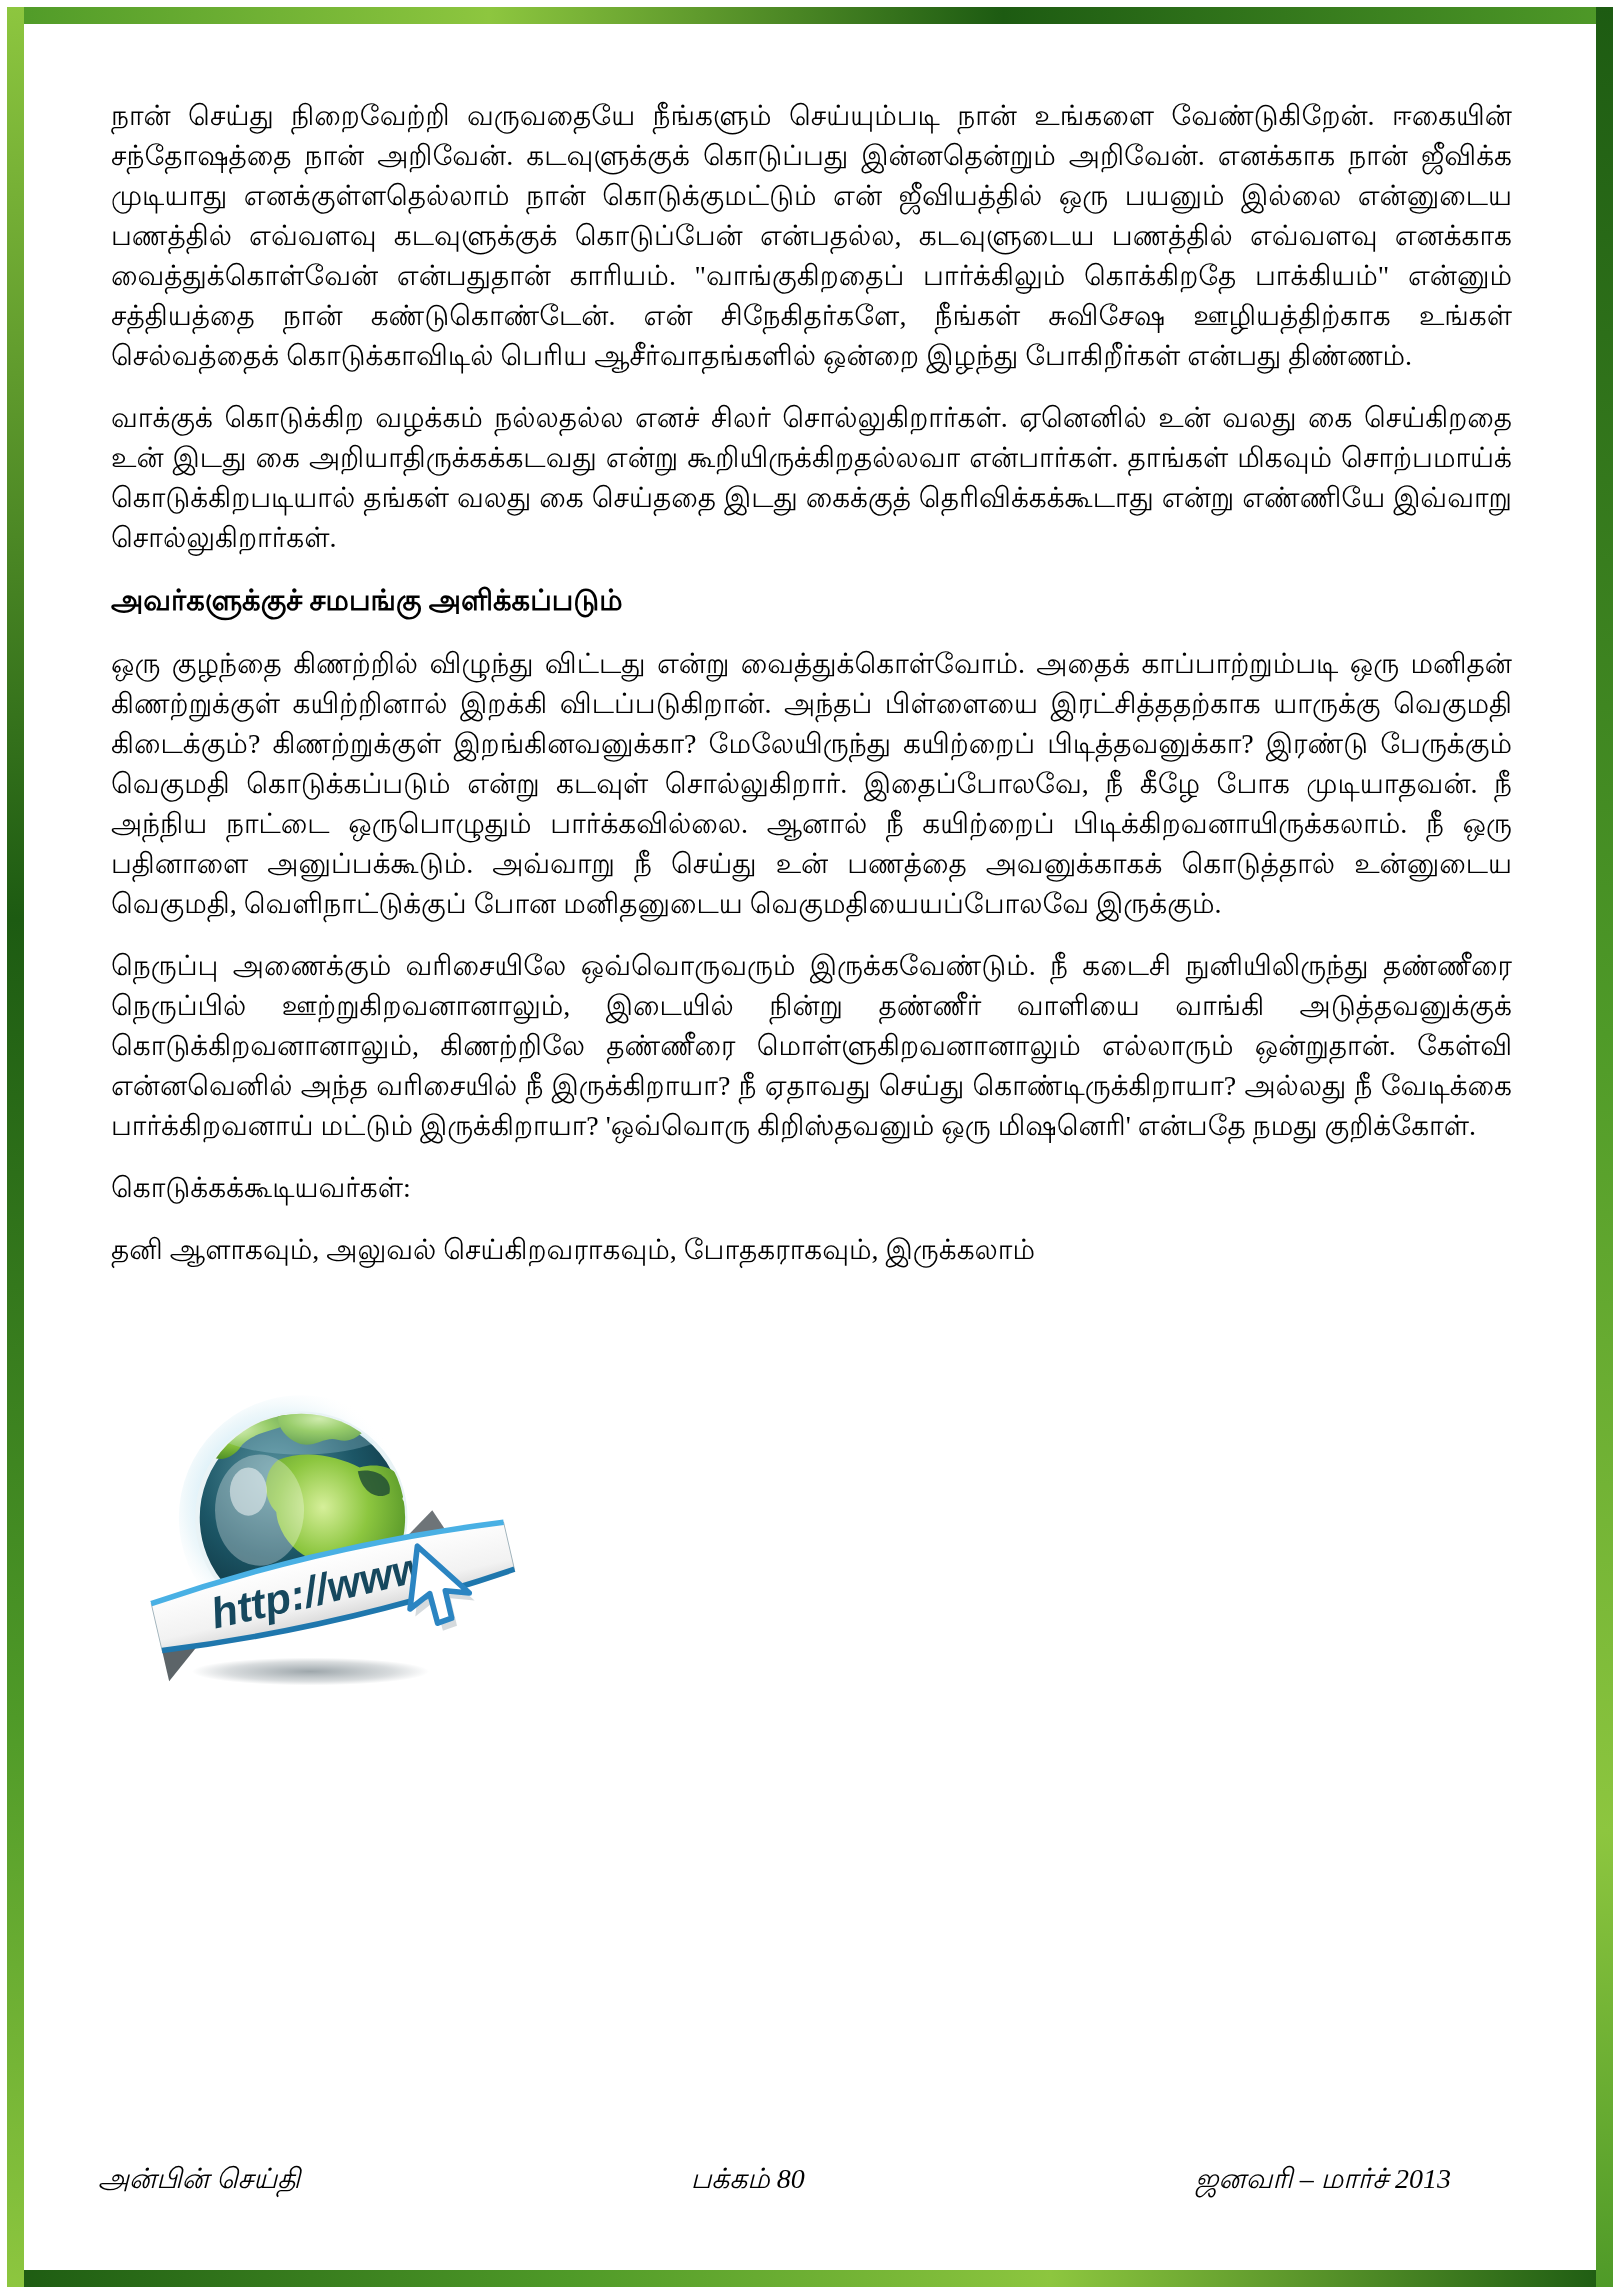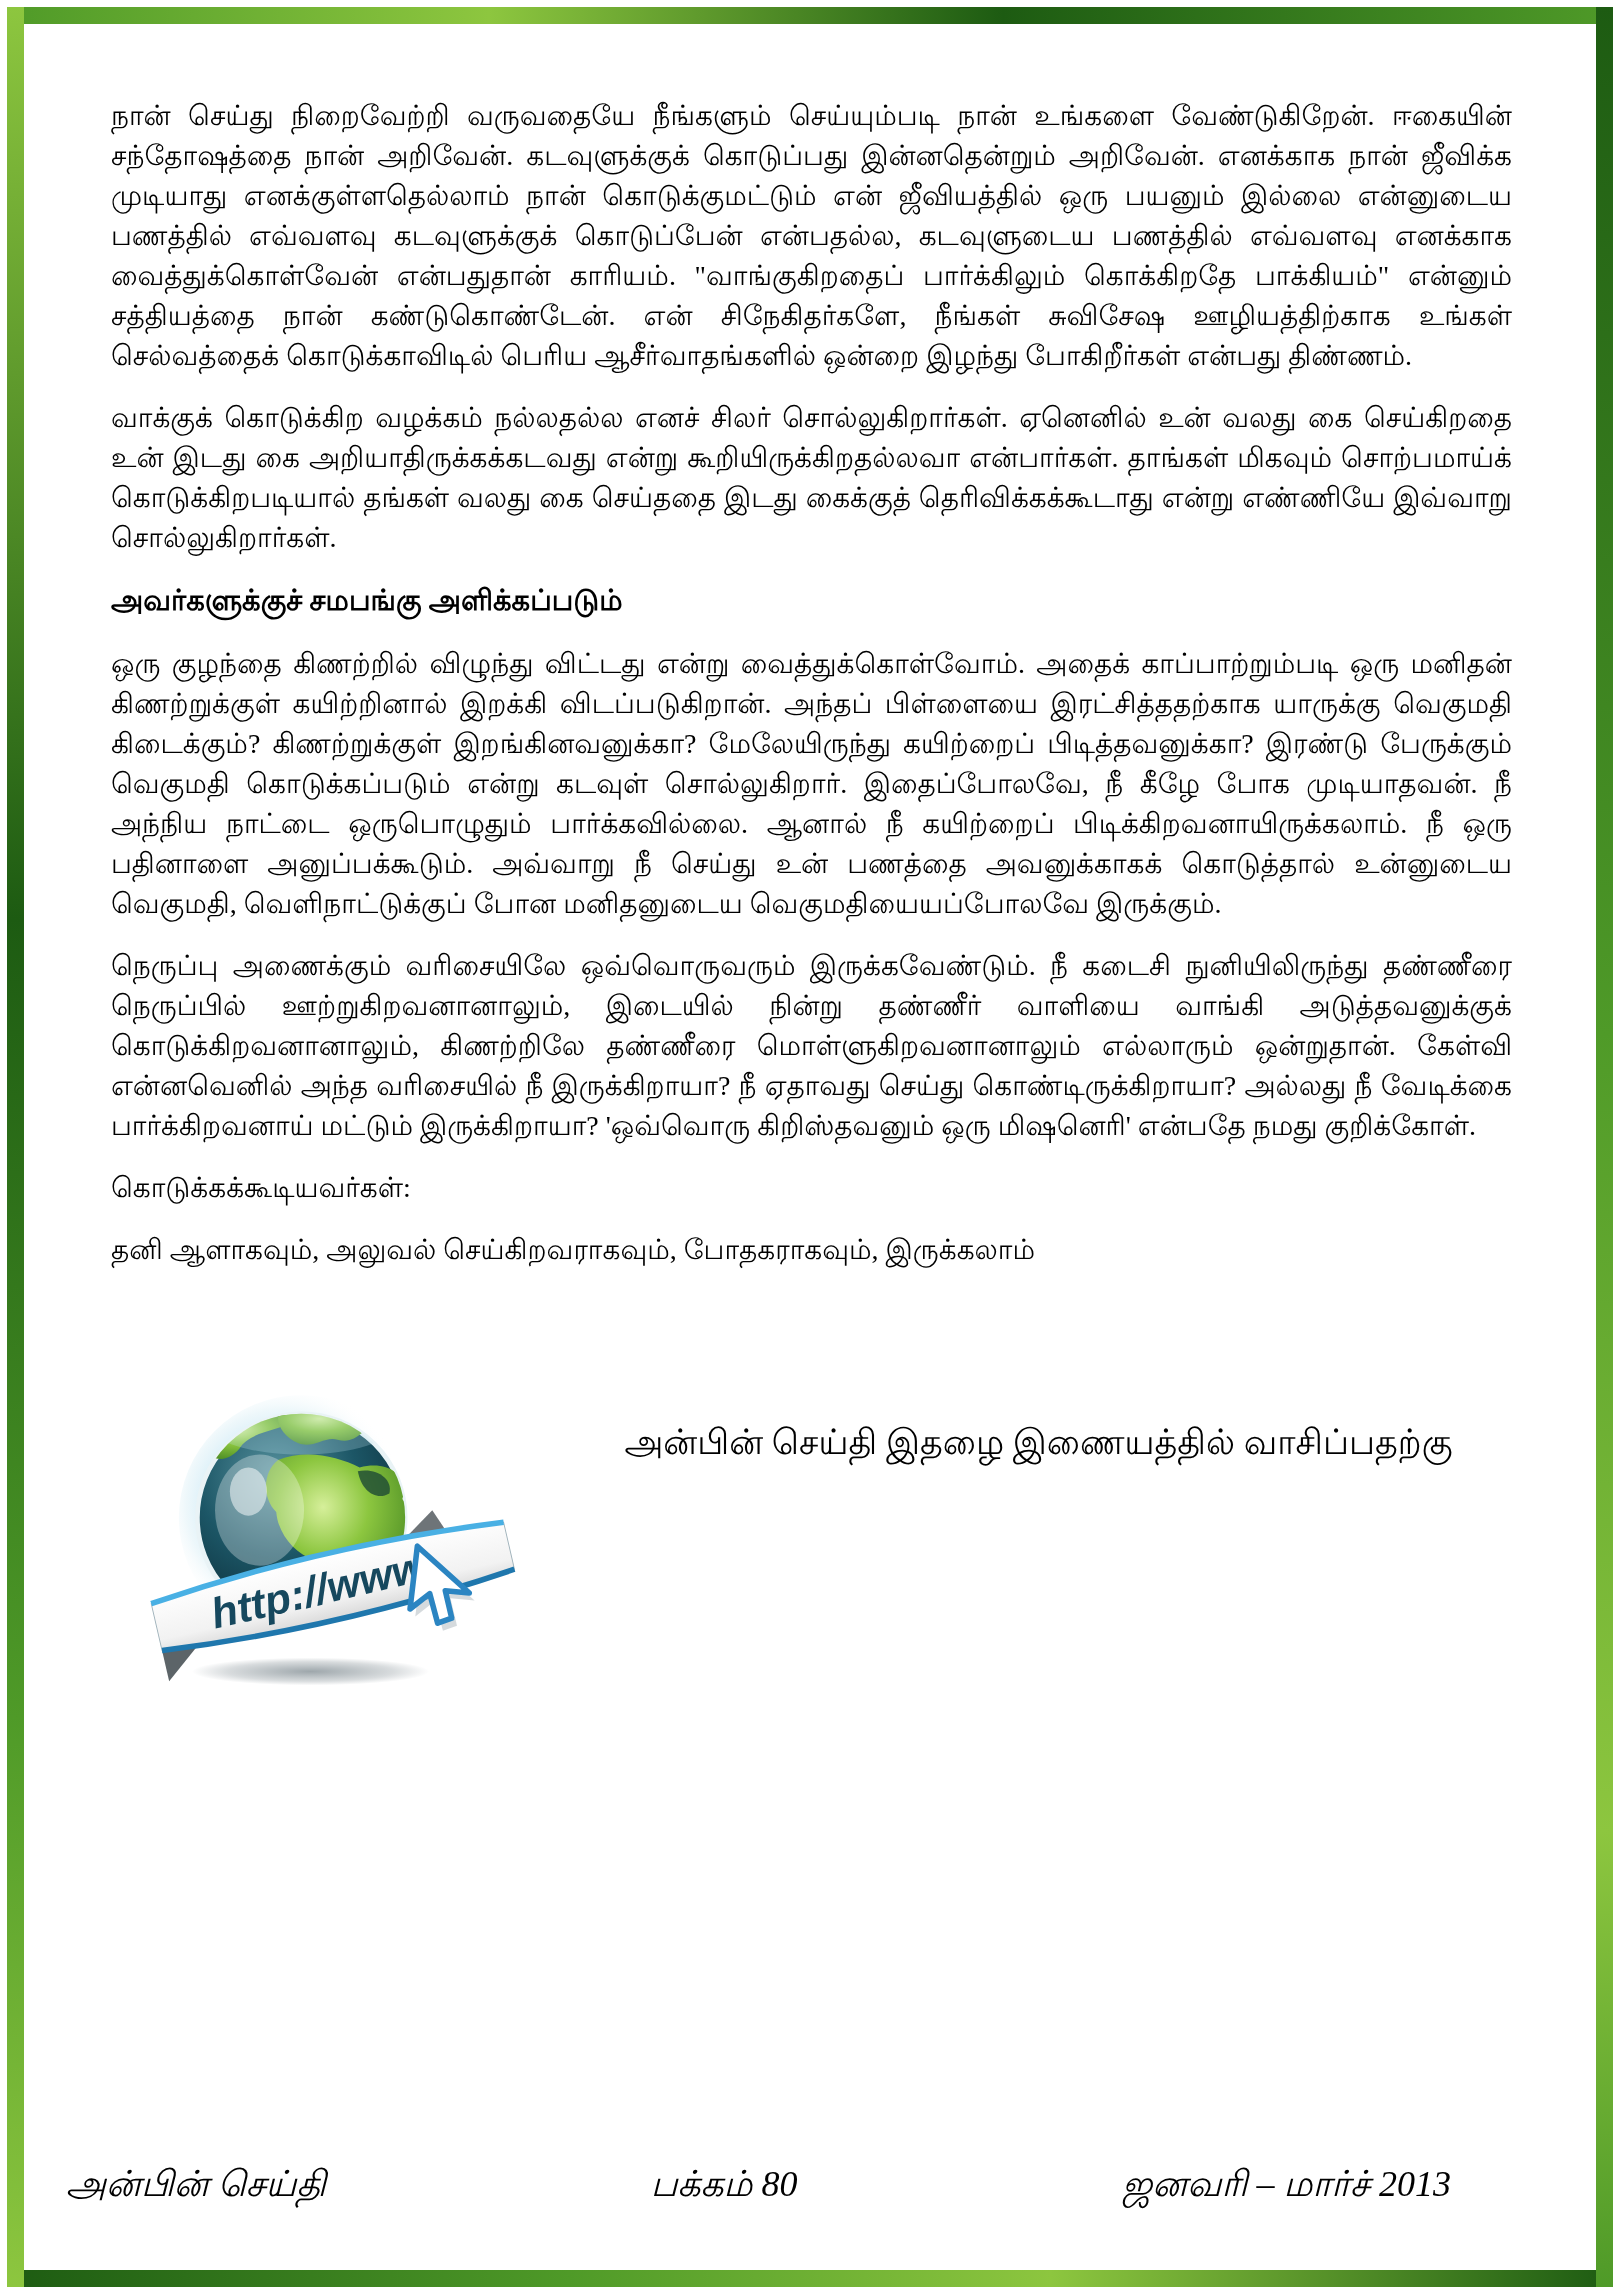--- a/index.html
+++ b/index.html
@@ -44,22 +44,22 @@
   }
   .promo-line{font-size:35px;line-height:52px;}
   .promo-url{
     font-family:"Liberation Sans","DejaVu Sans",sans-serif;
     font-size:43px;line-height:56px;font-weight:bold;letter-spacing:0.9px;
   }
 
   .footer{
     position:absolute;left:0;top:2163px;width:1620px;
     display:flex;justify-content:space-between;align-items:baseline;
-    box-sizing:border-box;padding:0 169px 0 66px;
-    font-size:36px;font-style:italic;
+    box-sizing:border-box;padding:0 169px 0 98px;
+    font-size:28px;font-style:italic;
   }
 </style>
 </head>
 <body>
 
 <div class="page">
 
   <div class="frame-bar frame-top"></div>
   <div class="frame-bar frame-bottom"></div>
   <div class="frame-bar frame-left"></div>
@@ -137,21 +137,20 @@
         </g>
 
         <g transform="translate(296,178) rotate(10)">
           <path d="M6,10 L10,78 L28,58 L42,88 L56,80 L44,52 L70,50 Z" fill="#b9c2c7" opacity="0.6" transform="translate(7,7)"></path>
           <path d="M6,10 L10,78 L28,58 L42,88 L56,80 L44,52 L70,50 Z" fill="#ffffff" stroke="#2b85c2" stroke-width="6" stroke-linejoin="round"></path>
         </g>
       </svg>
     </div>
 
     <div class="promo-text">
-      <div class="promo-line">அன்பின் செய்தி இதழை இணையத்தில் வாசிப்பதற்கு</div>
     </div>
   </div>
 
   <div class="footer">
     <span>அன்பின் செய்தி</span>
     <span>பக்கம் 80</span>
     <span>ஜனவரி – மார்ச் 2013</span>
   </div>
 
 </div>

